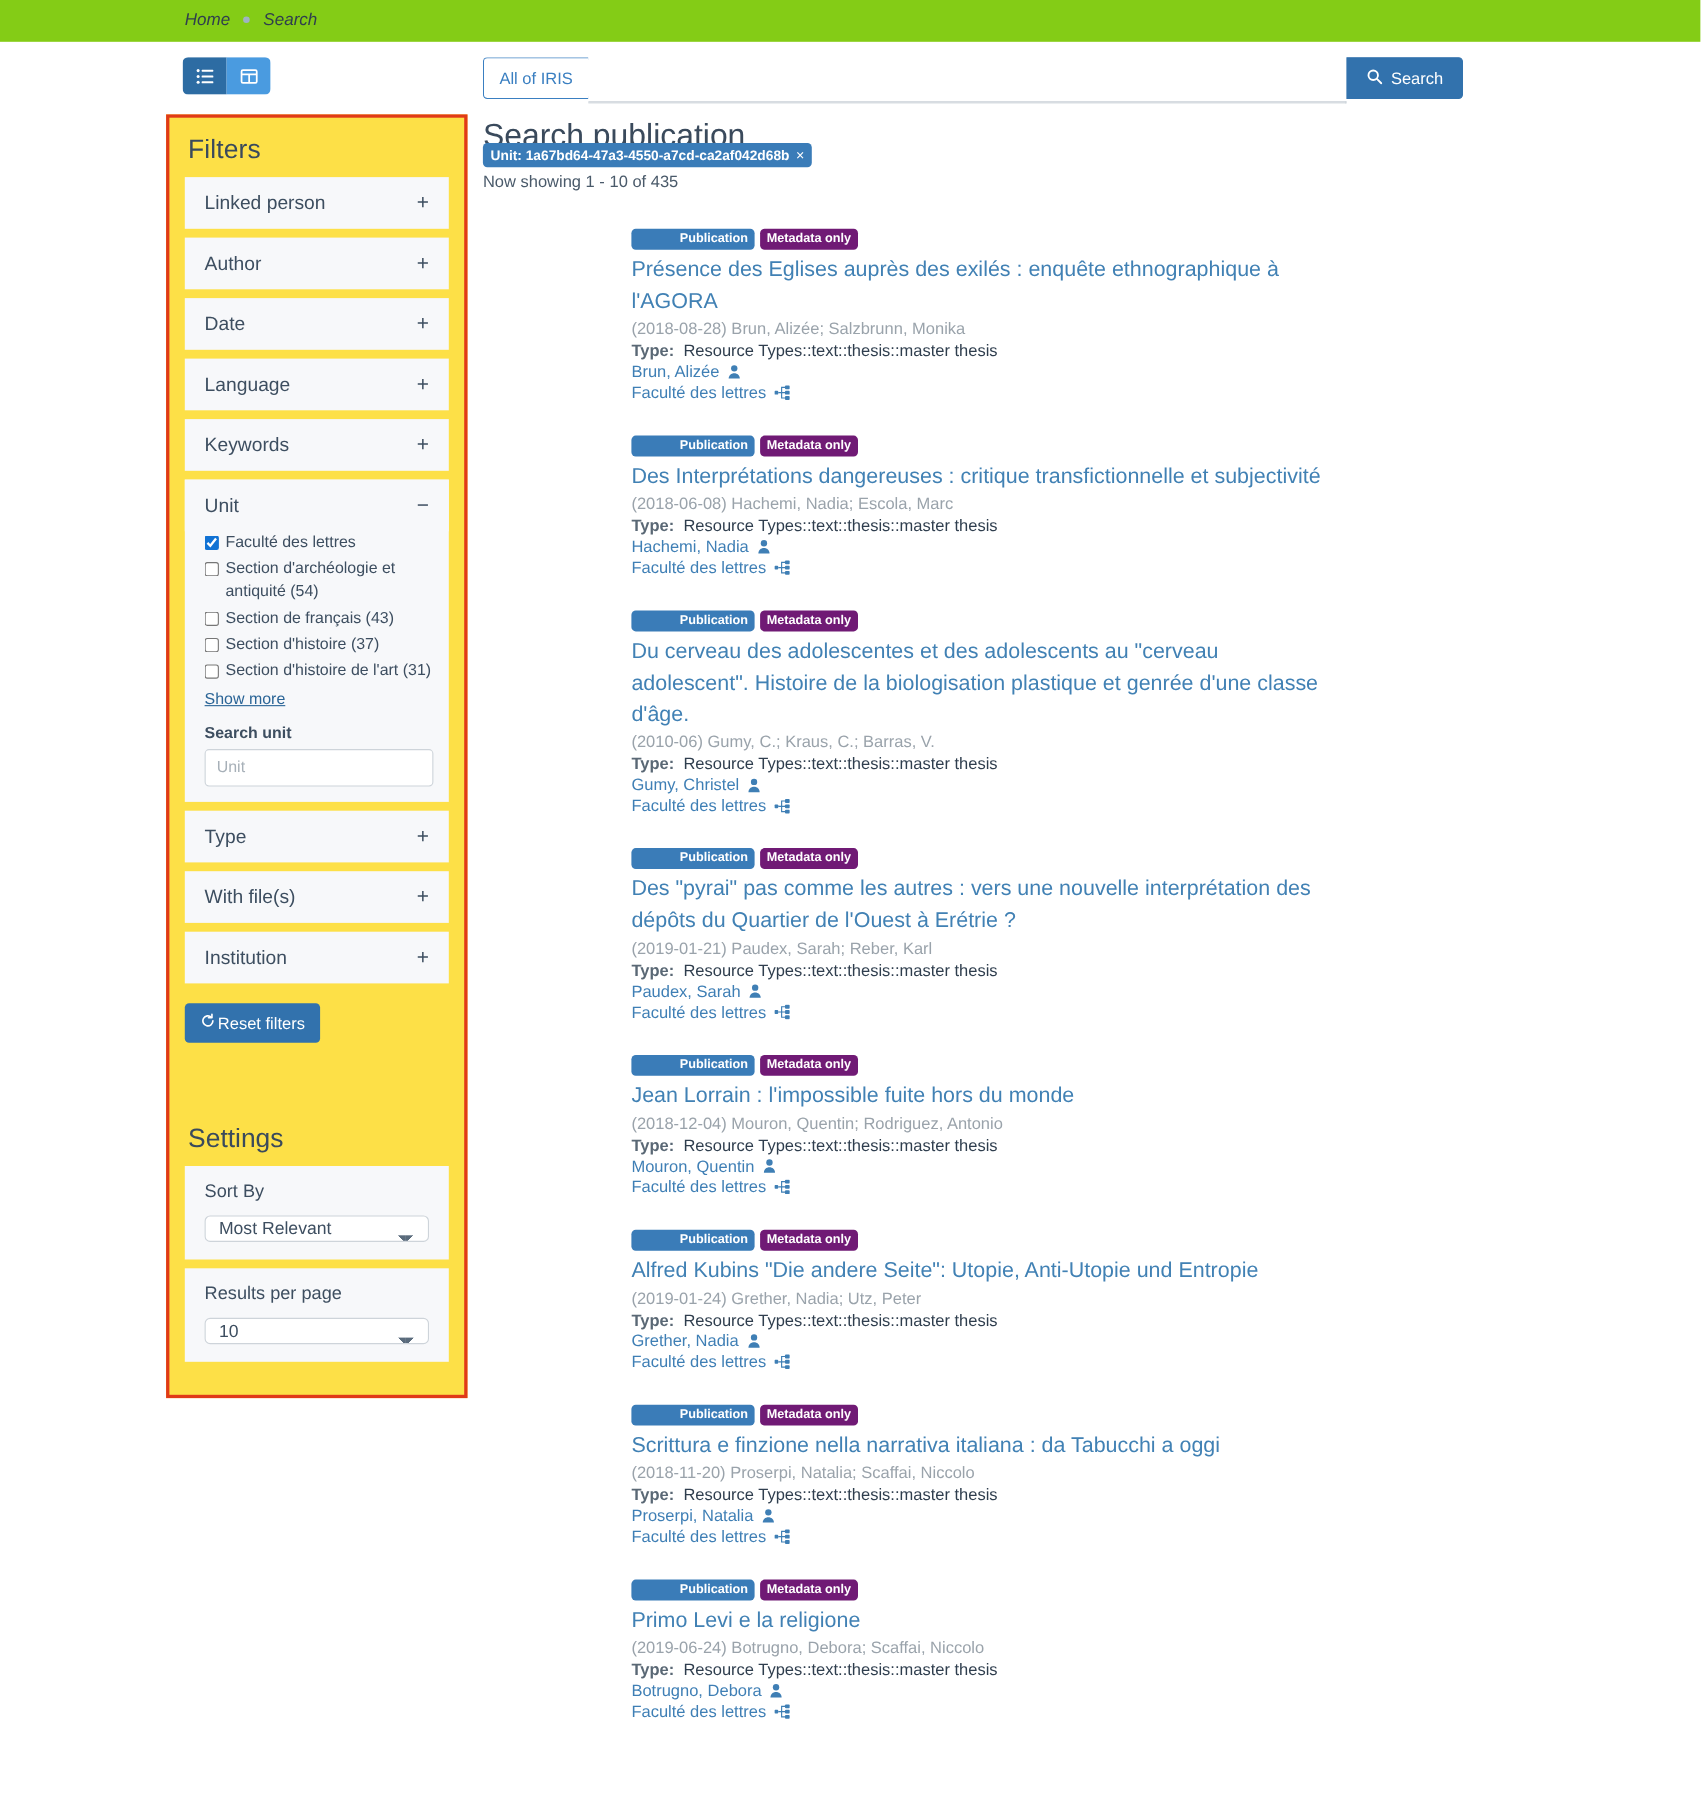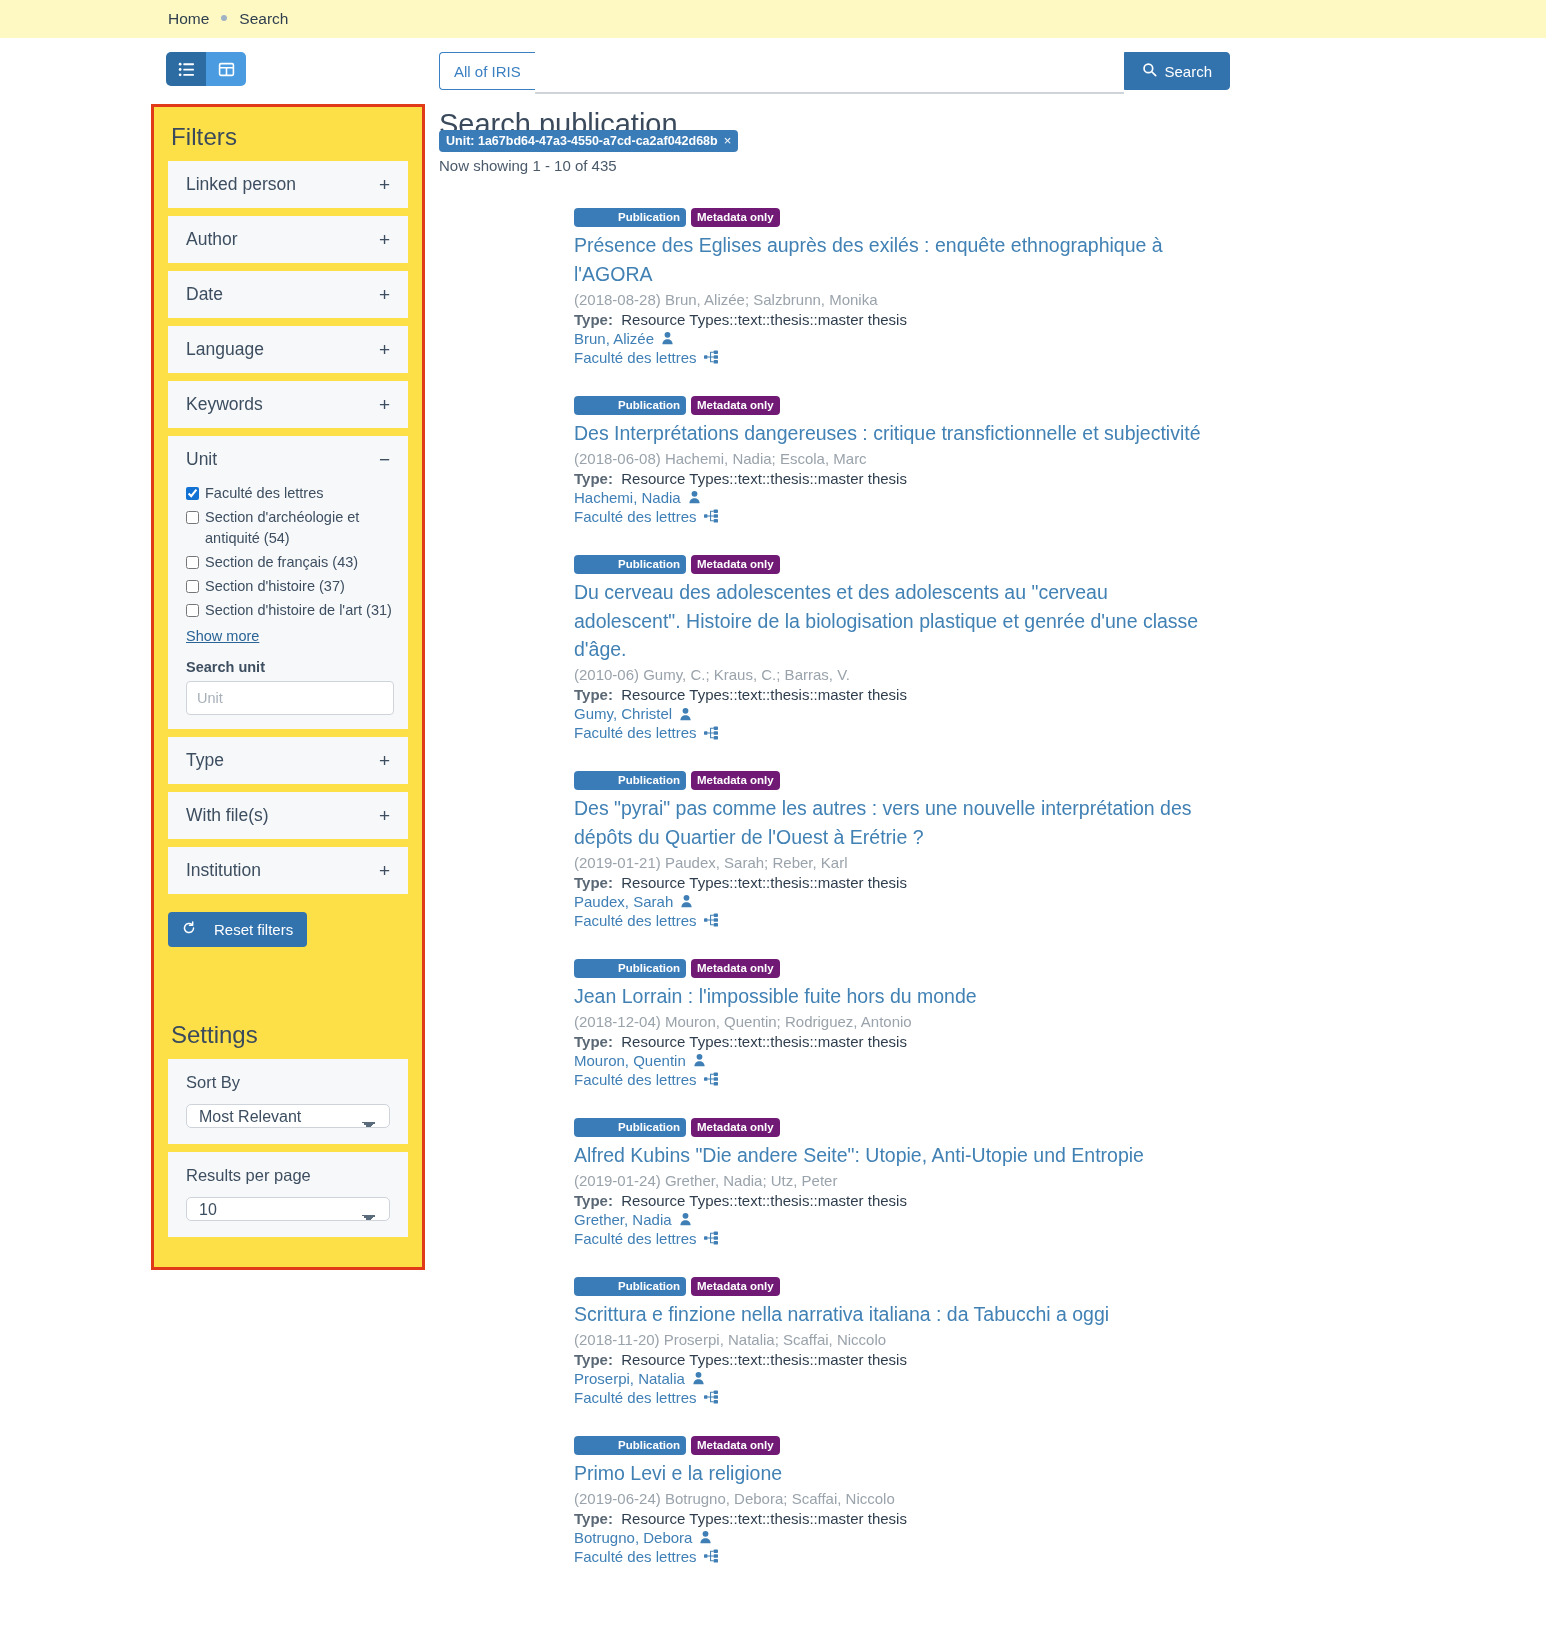--- a/index.html
+++ b/index.html
@@ -8,26 +8,27 @@
     width: 1546px;
     min-height: 1637px;
     background: #ffffff;
     font-family: "Liberation Sans", sans-serif;
     color: #2f3e4e;
     -webkit-font-smoothing: antialiased;
   }
 
   
   .breadcrumb-bar {
-    background: #fef9c3;
+    background: #84cc16;
     height: 38px;
     display: flex;
     align-items: center;
     padding-left: 168px;
     font-size: 15.5px;
+    font-style: italic;
   }
   .breadcrumb-link { color: #2f3e4e; text-decoration: none; }
   .breadcrumb-sep {
     display: inline-block;
     width: 6px; height: 6px;
     border-radius: 50%;
     background: #9fb3c4;
     margin: 0 12px 2px 12px;
   }
   .breadcrumb-current { color: #2f3e4e; }
@@ -55,21 +56,21 @@
   .view-toggle.active { background: #2d6ca3; }
   .view-toggle.inactive { background: #4a9be0; }
   .view-toggle svg { display: block; }
 
   .search-wrap {
     position: absolute;
     left: 439px;
     top: 14px;
     display: flex;
     align-items: stretch;
-    width: 791px;
+    width: 891px;
     height: 38px;
   }
   .scope-btn {
     border: 1px solid #3a7fc1;
     border-right: none;
     background: #ffffff;
     color: #3a7fc1;
     font-size: 15px;
     padding: 0 14px;
     border-radius: 4px 0 0 4px;
@@ -211,21 +212,21 @@
     margin: 10px 0 0 0;
     background: #3272ad;
     color: #fff;
     border: none;
     border-radius: 4px;
     padding: 9px 14px;
     font-size: 15px;
     cursor: pointer;
     display: inline-flex;
     align-items: center;
-    gap: 18px;
+    gap: 2px;
     font-family: "Liberation Sans", sans-serif;
   }
 
   .settings-heading {
     font-size: 24px;
     color: #3a4a5c;
     margin: 74px 0 10px 3px;
   }
   .setting-block {
     background: #f7f8fa;

